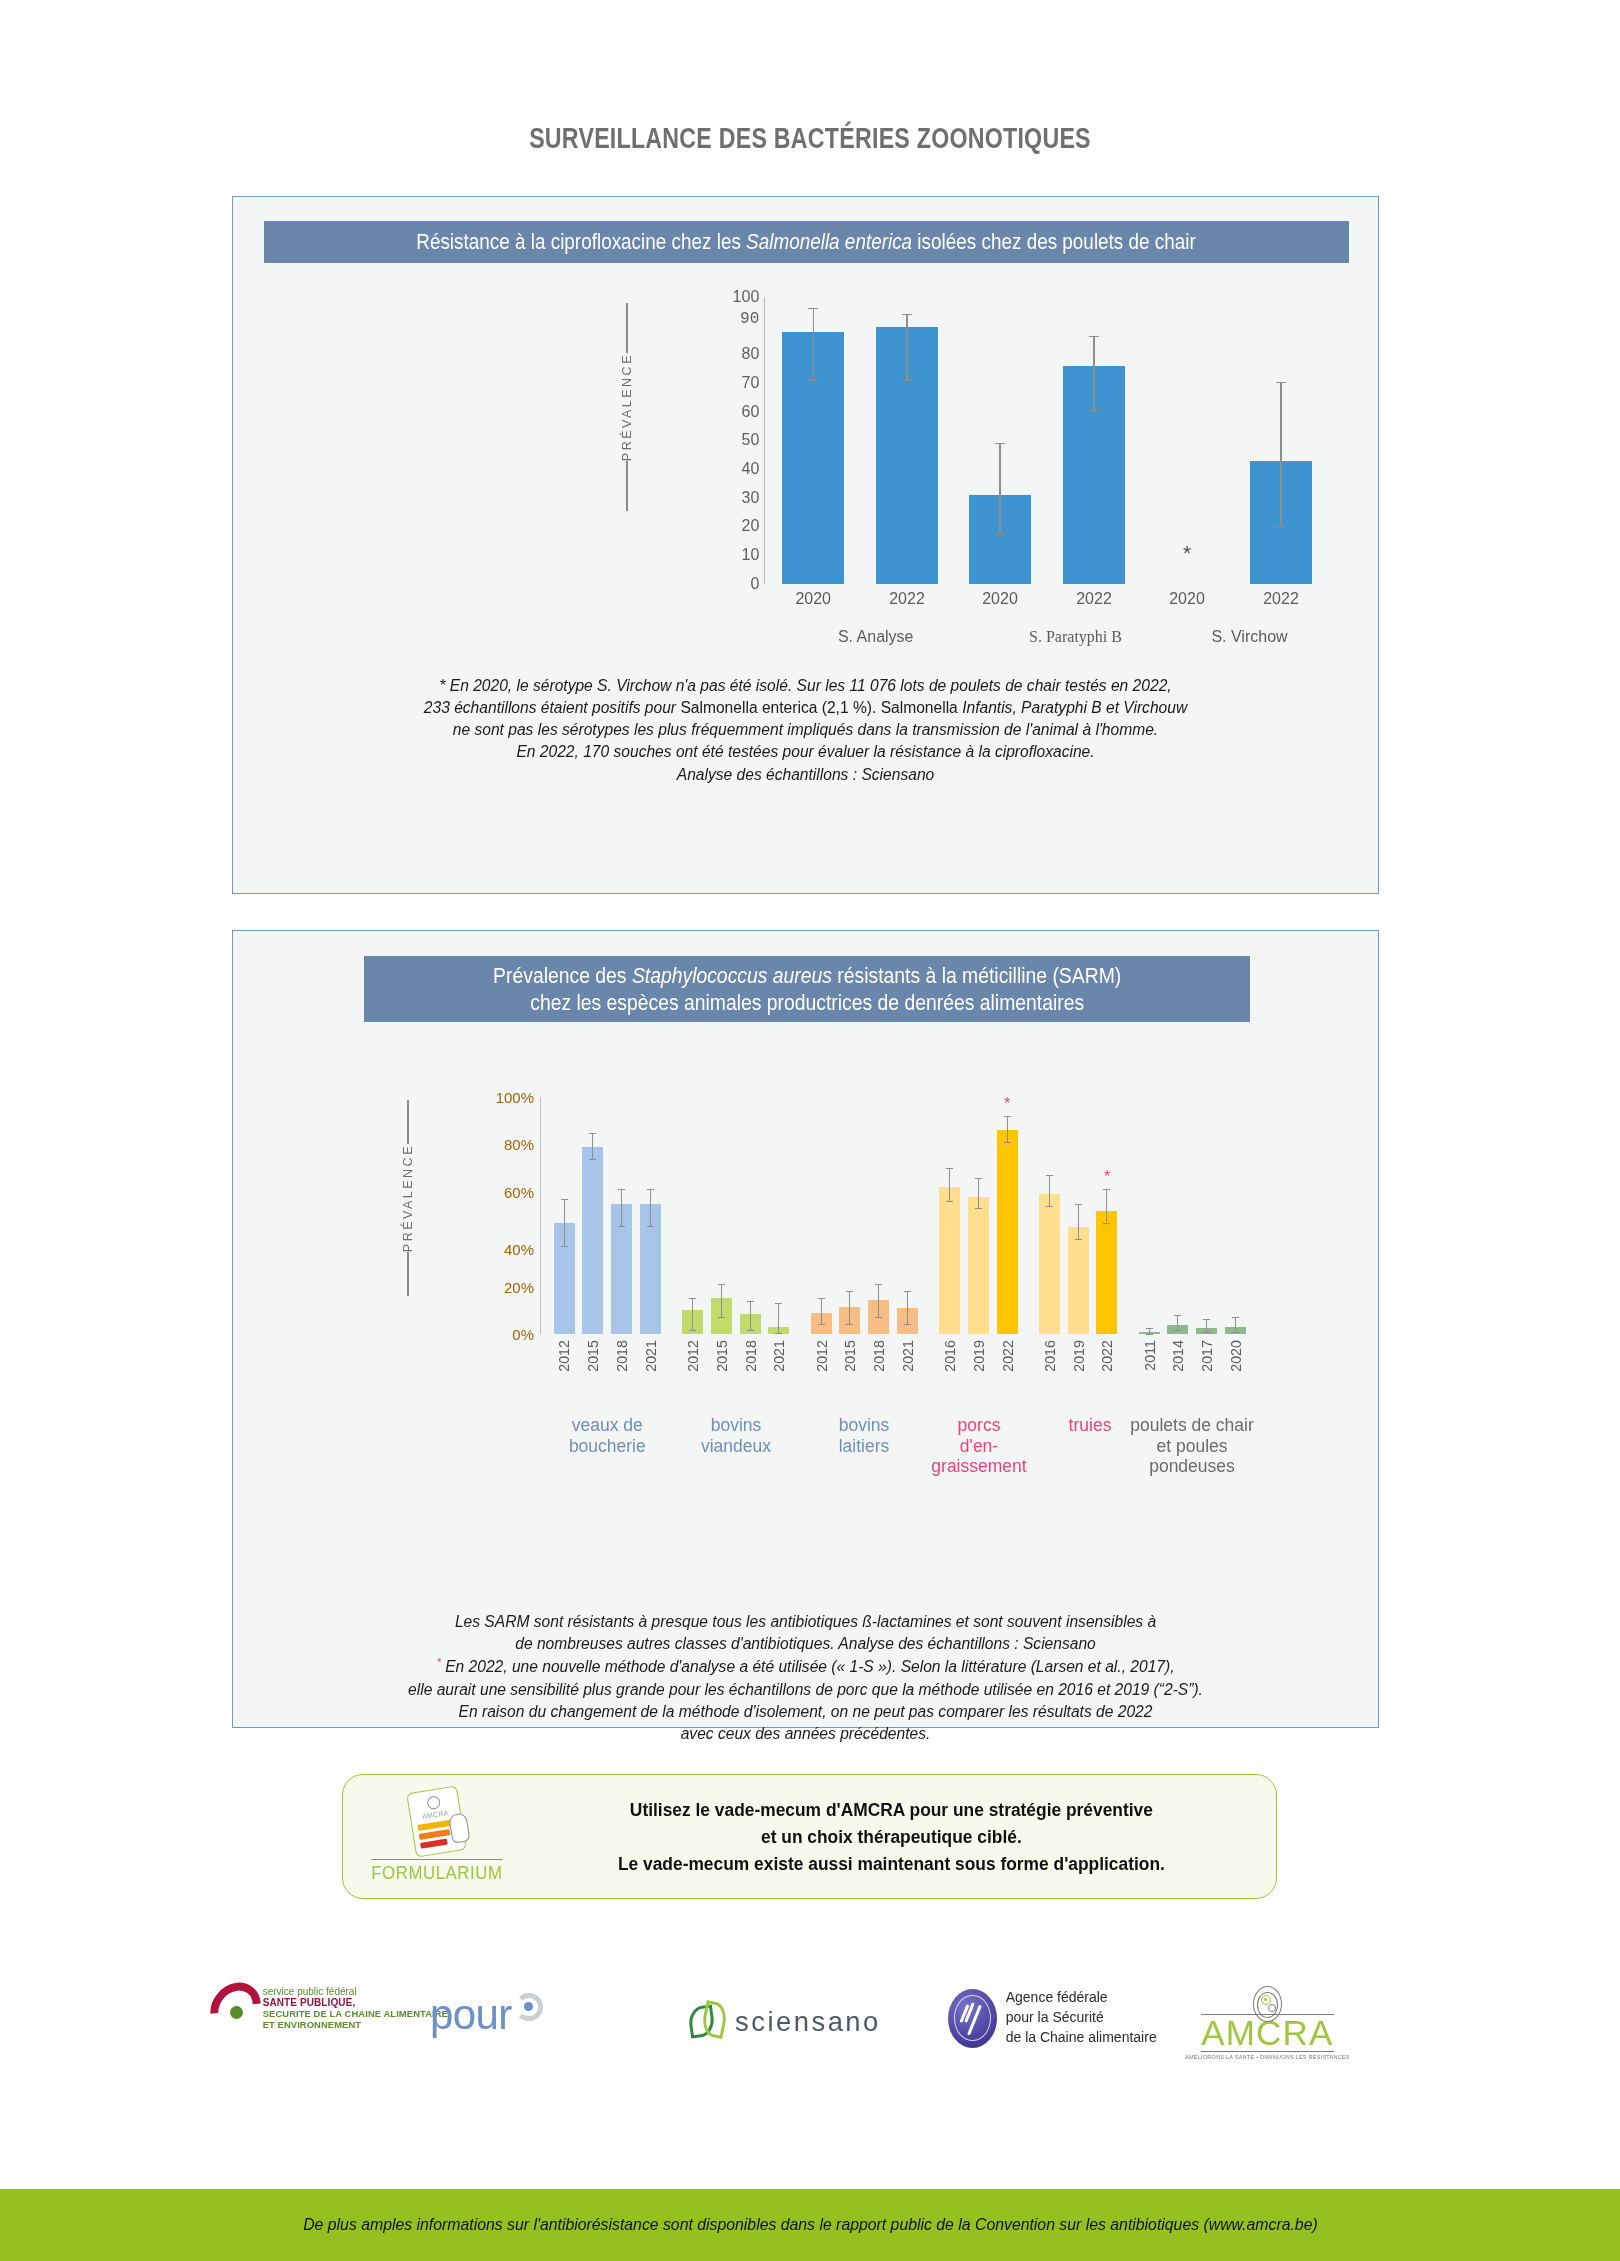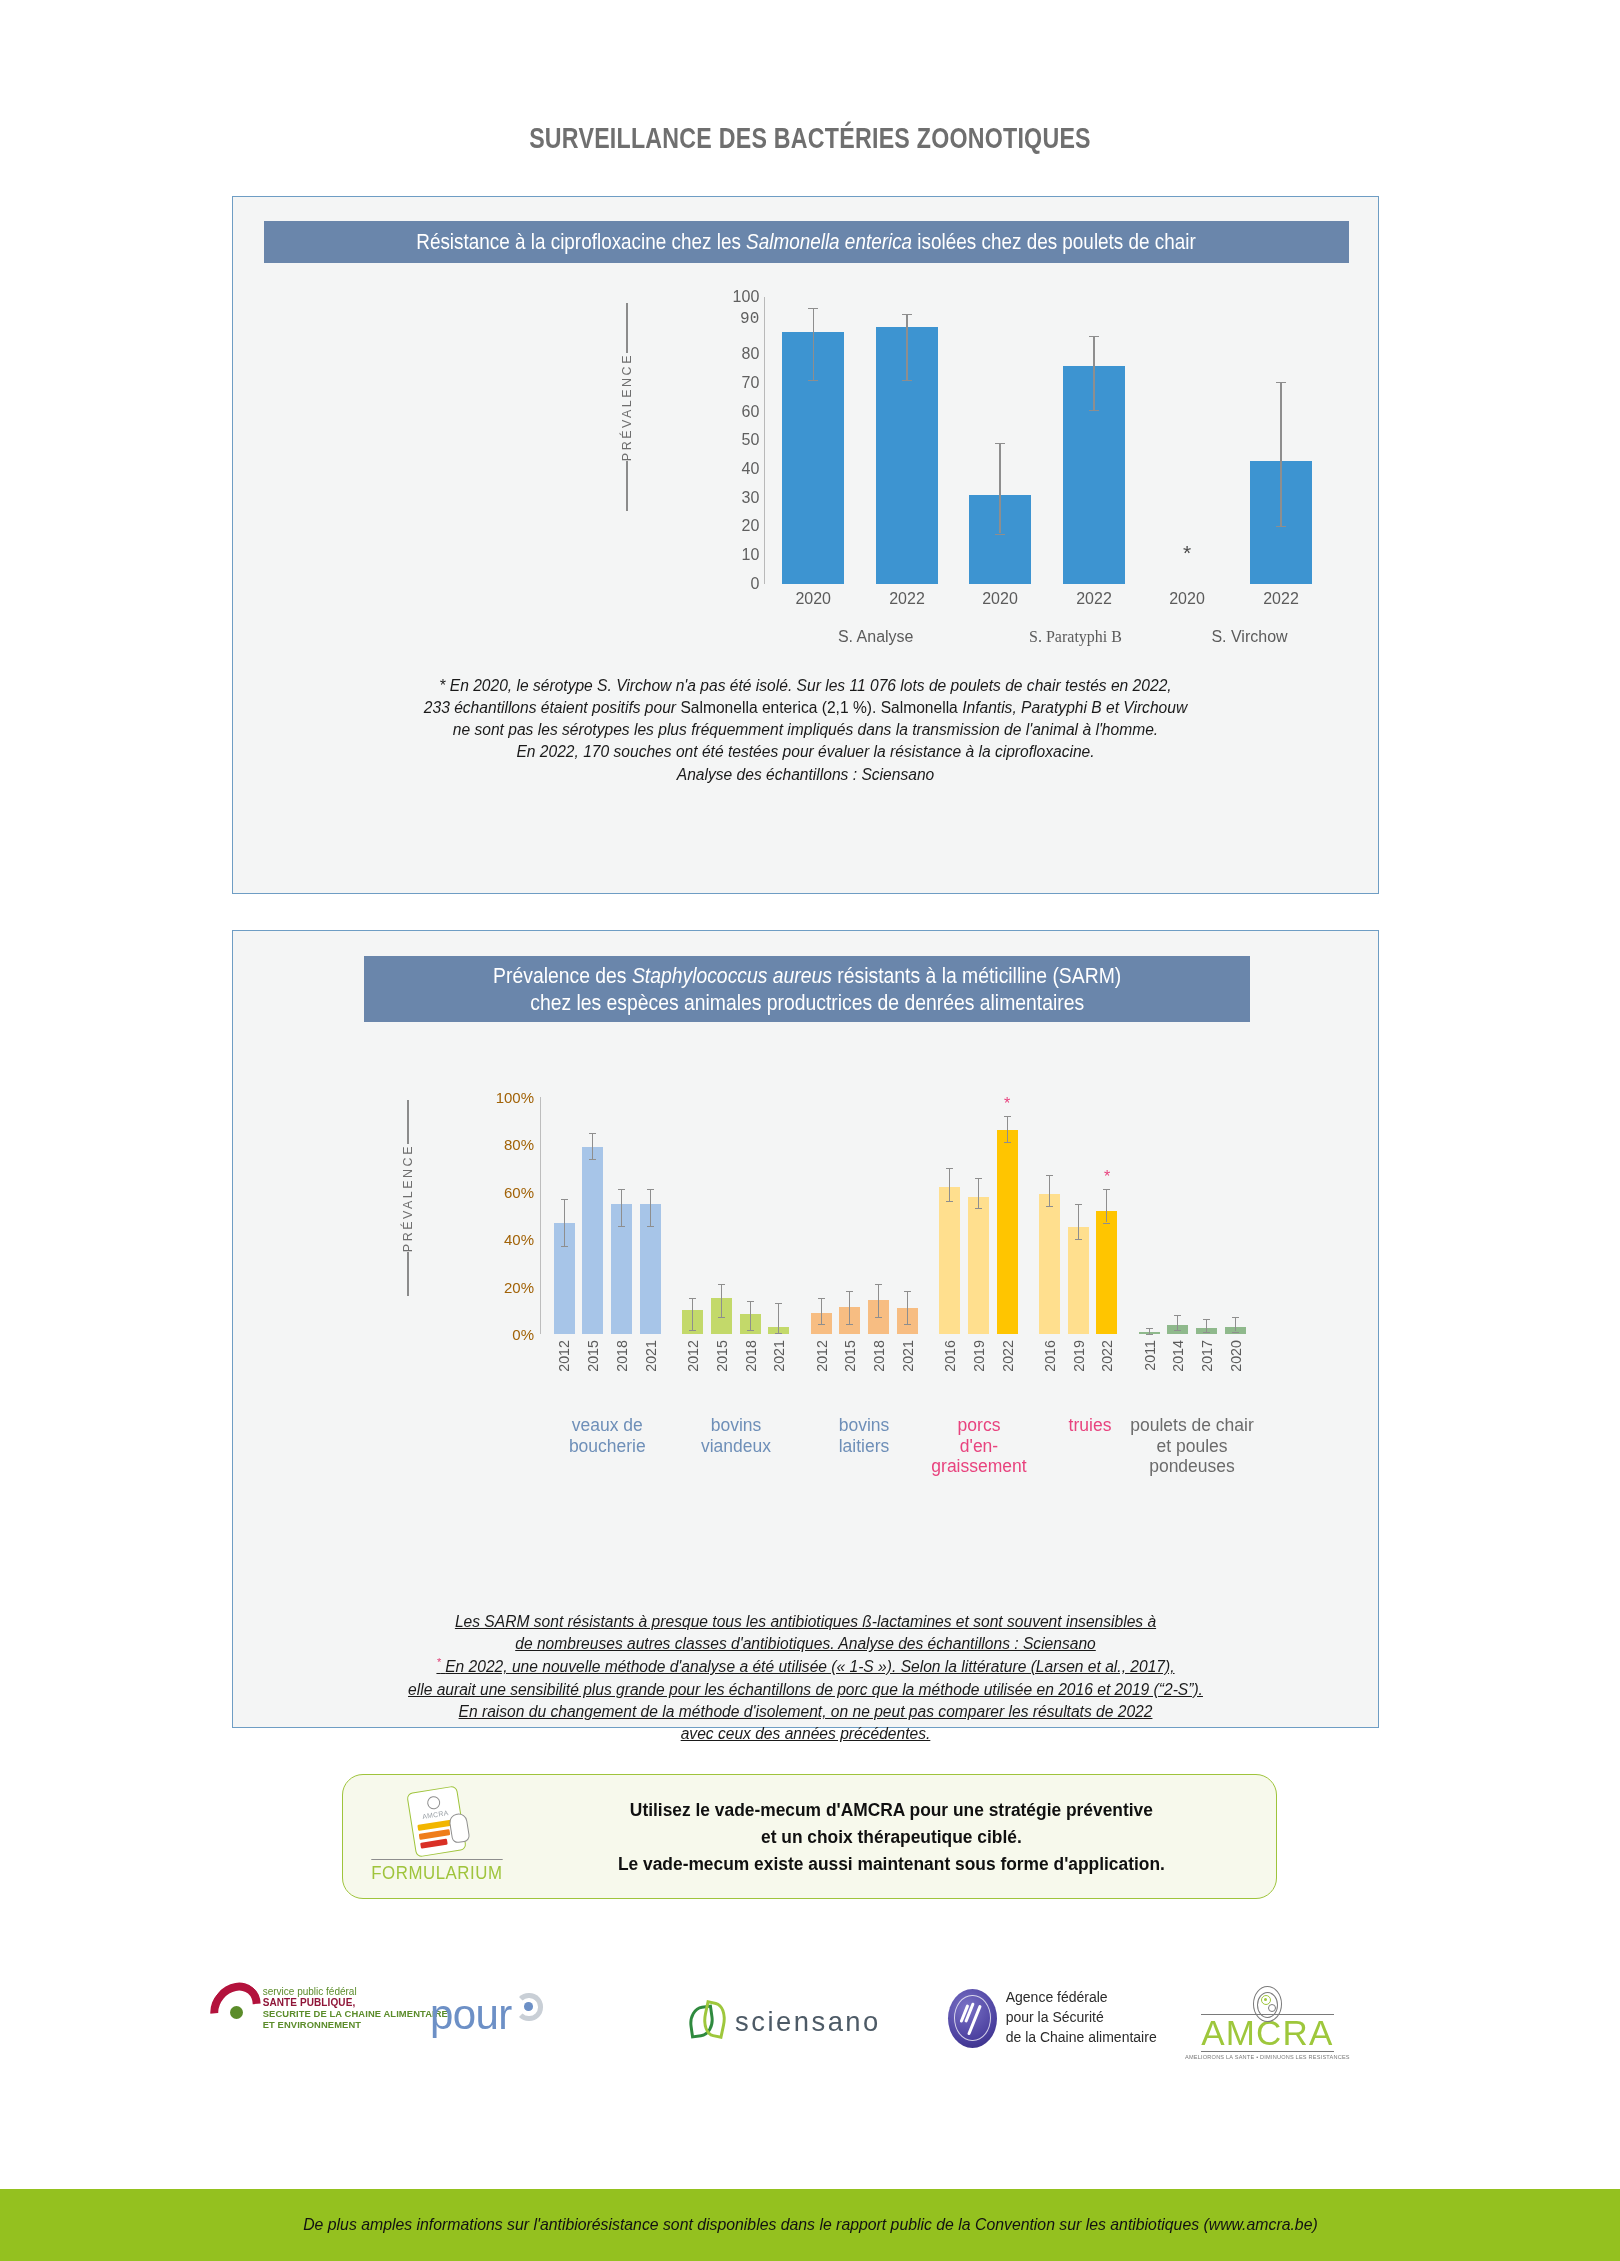--- a/index.html
+++ b/index.html
@@ -384,21 +384,21 @@
         <div class="ylabel-line" style="height:44px;"></div>
         <div class="ylabel-txt">PRÉVALENCE</div>
         <div class="ylabel-line" style="height:44px;"></div>
       </div>
 
       <div id="c2-plot">
         <div class="c2-ticks" id="c2-ticks">
             <div class="c2-tick" style="top: 0px;">100%</div>
             <div class="c2-tick" style="top: 47px;">80%</div>
             <div class="c2-tick" style="top: 95px;">60%</div>
-            <div class="c2-tick" style="top: 142px; margin-left: 44px;">40%</div>
+            <div class="c2-tick" style="top: 152px; margin-left: 44px;">40%</div>
             <div class="c2-tick" style="top: 190px;">20%</div>
             <div class="c2-tick" style="top: 237px;">0%</div>
           </div>
         <div class="c2-axisline"></div>
         <div class="c2-bars" id="c2-bars">
             <div class="c2-col" style="left: 3.7px; width: 21px; height: 237px;">
               <div class="c2-bar" style="height: 111px; background: rgb(167, 197, 232);"></div>
               <div class="err" style="top: 102px; height: 47px;"></div>
               <div class="err-cap" style="top: 102px; width: 7.5px; margin-left: -3.7px;"></div>
               <div class="err-cap" style="top: 149px; width: 7.5px; margin-left: -3.7px;"></div>
@@ -574,21 +574,21 @@
             </div>
             <div class="c2-group" style="left: 576px; width: 132px; color: rgb(107, 107, 107);">
               <div>poulets de chair</div>
               <div>et poules</div>
               <div>pondeuses</div>
             </div>
           </div>
       </div>
     </div>
 
-    <div class="caption" style="top:680px;text-decoration:underline;">
+    <div class="caption" style="top:680px;">
       <div>Les SARM sont résistants à presque tous les antibiotiques ß-lactamines et sont souvent insensibles à</div>
       <div>de nombreuses autres classes d'antibiotiques. Analyse des échantillons : Sciensano</div>
       <div><span class="sup pink-star">*</span> <span>En 2022, une nouvelle méthode d'analyse a été utilisée (« 1-S »). Selon la littérature (Larsen et al., 2017),</span></div>
       <div>elle aurait une sensibilité plus grande pour les échantillons de porc que la méthode utilisée en 2016 et 2019 (“2-S”).</div>
       <div>En raison du changement de la méthode d'isolement, on ne peut pas comparer les résultats de 2022</div>
       <div>avec ceux des années précédentes.</div>
     </div>
   </div>
 
   <div id="formbox">

